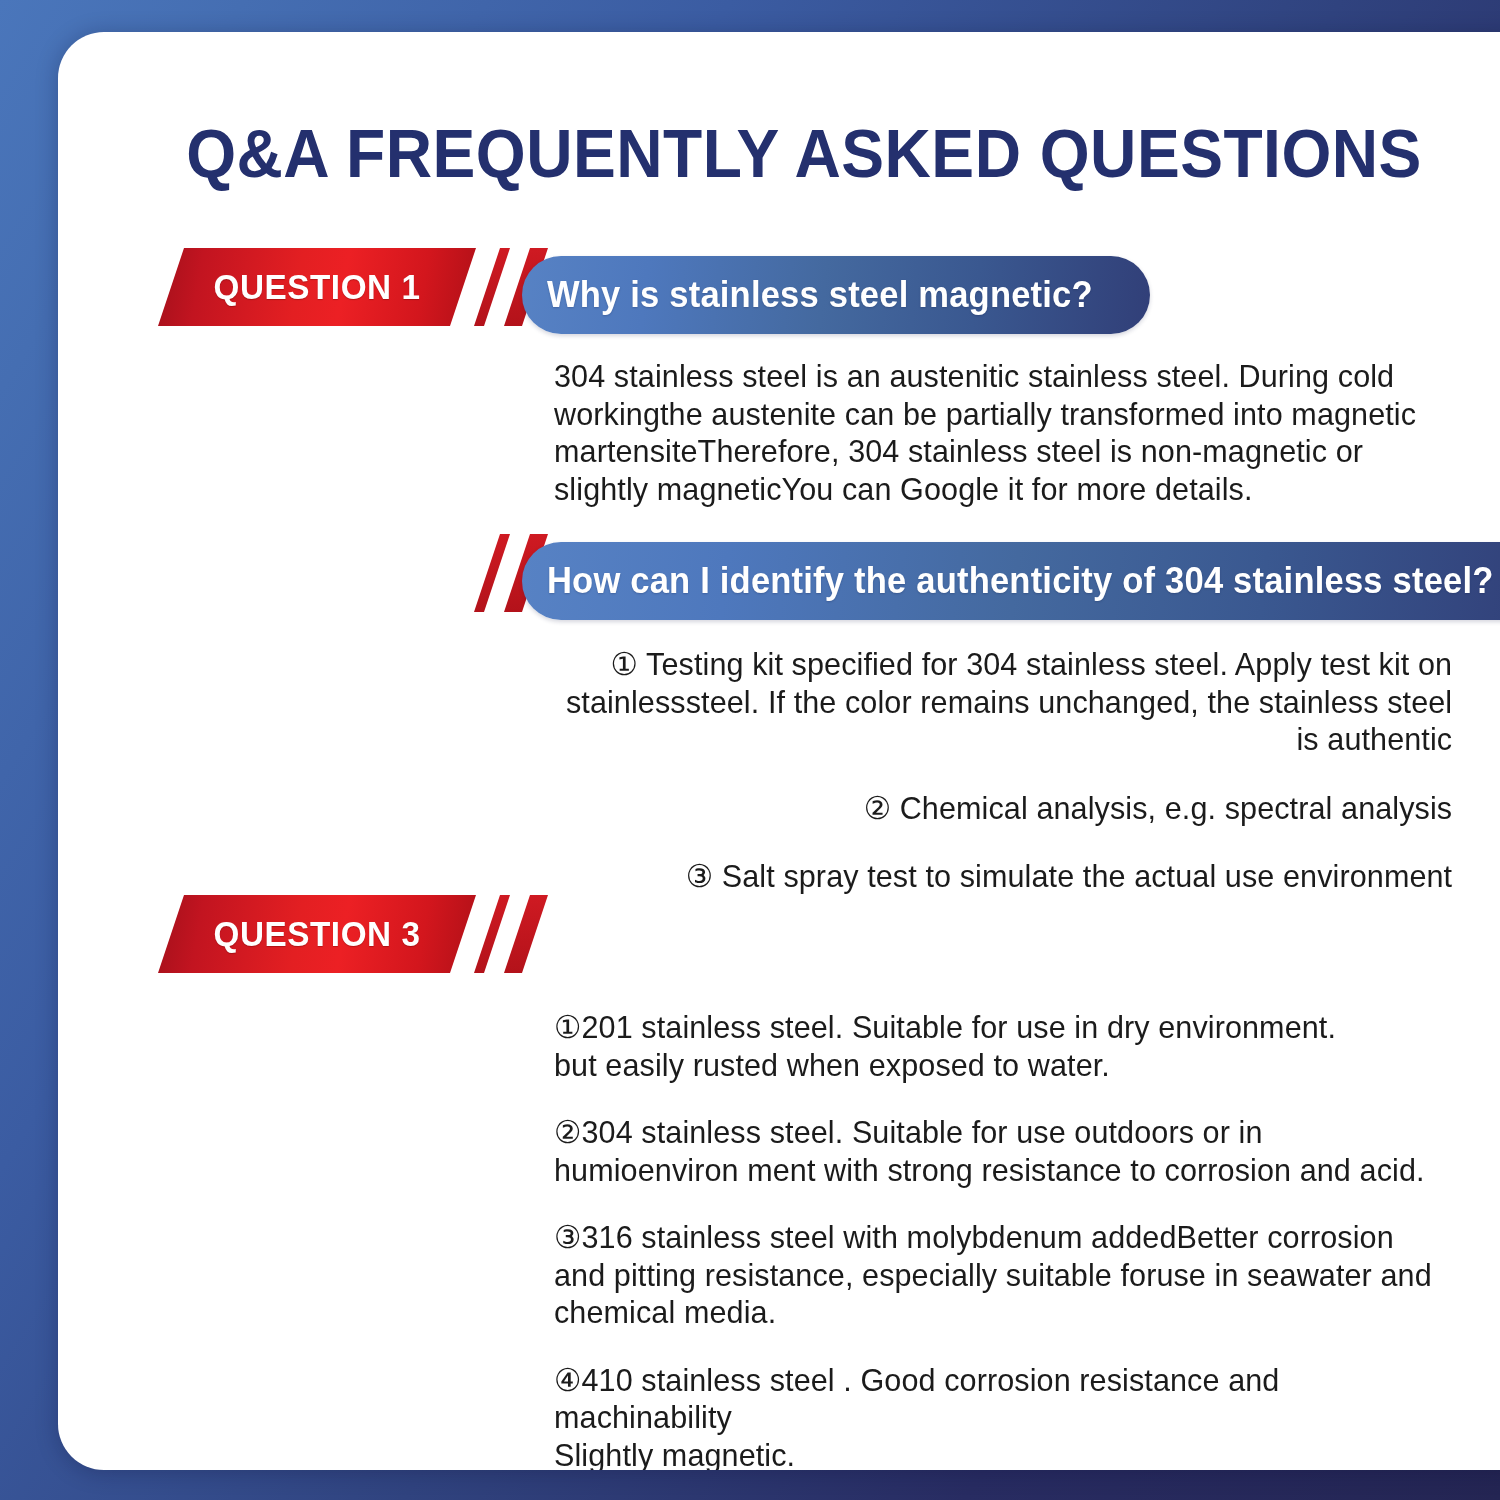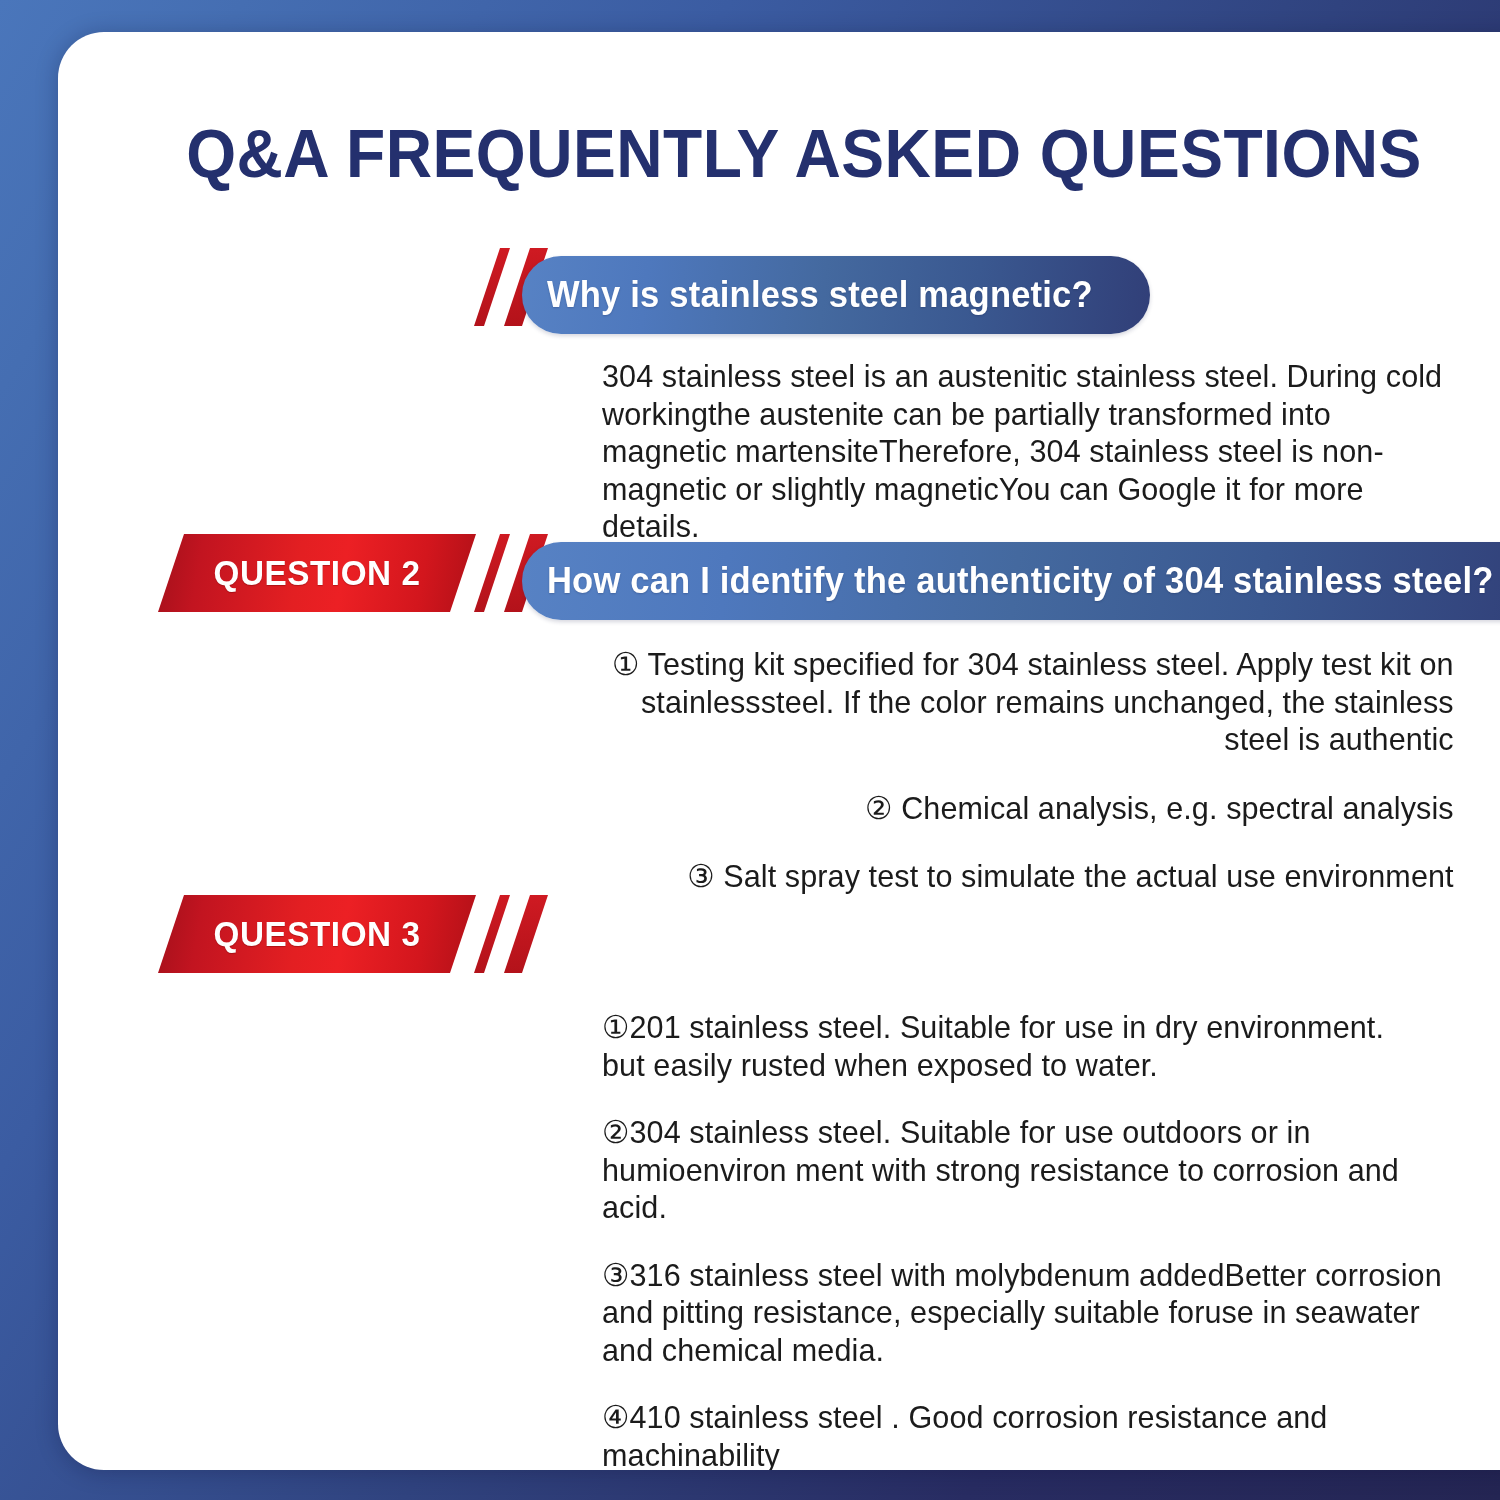--- a/index.html
+++ b/index.html
@@ -112,21 +112,21 @@
     padding: 0 28px 0 26px;
     letter-spacing: 0.2px;
     transform: scaleX(0.96);
     transform-origin: left center;
     white-space: nowrap;
     text-shadow: 0 1px 2px rgba(20,30,70,0.25);
   }
 
   .qbody {
     position: absolute;
-    left: 544px;
+    left: 496px;
     right: 70px;
   }
 
   .para {
     font-family: "Liberation Sans Narrow", "Liberation Sans", sans-serif;
     font-size: 31.5px;
     line-height: 37.5px;
     color: #1b1b1b;
     white-space: pre-line;
     transform: scaleX(0.97);
@@ -140,36 +140,36 @@
 <body>
 
 <div class="bg-layer"></div>
 
 <div class="card">
 
   <div class="page-title">Q&amp;A FREQUENTLY ASKED QUESTIONS</div>
 
   <div class="qblock" style="top:216px;">
     <div class="qhead">
+      <div class="badge">
+        <span class="badge-label">QUESTION 1</span>
+      </div>
       <div class="slash thin"></div>
       <div class="slash thick"></div>
       <div class="pill" style="width: 628px;">
         <span class="pill-text">Why is stainless steel magnetic?</span>
       </div>
     </div>
     <div class="qbody" style="top:110px;">
       <div class="para">304 stainless steel is an austenitic stainless steel. During cold workingthe austenite can be partially transformed into magnetic martensiteTherefore, 304 stainless steel is non-magnetic or slightly magneticYou can Google it for more details.</div>
     </div>
   </div>
 
   <div class="qblock" style="top:502px;">
     <div class="qhead">
-      <div class="badge">
-        <span class="badge-label">QUESTION 2</span>
-      </div>
       <div class="slash thin"></div>
       <div class="slash thick"></div>
       <div class="pill" style="width: 1028px;">
         <span class="pill-text">How can I identify the authenticity of 304 stainless steel?</span>
       </div>
     </div>
     <div class="qbody" style="top:112px;text-align:right;">
       <div class="para tight">① Testing kit specified for 304 stainless steel. Apply test kit on stainlesssteel. If the color remains unchanged, the stainless steel is authentic</div>
       <div class="para tight">② Chemical analysis, e.g. spectral analysis</div>
       <div class="para tight">③ Salt spray test to simulate the actual use environment</div>

